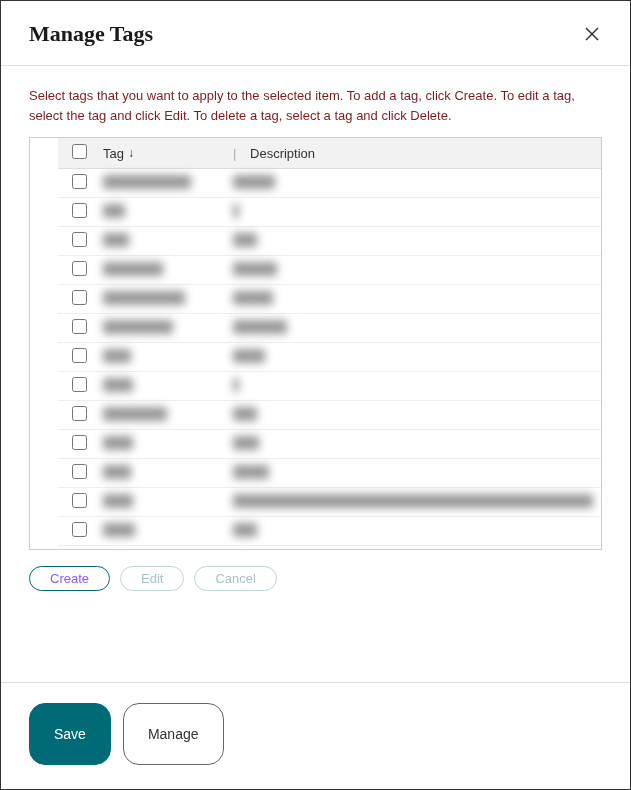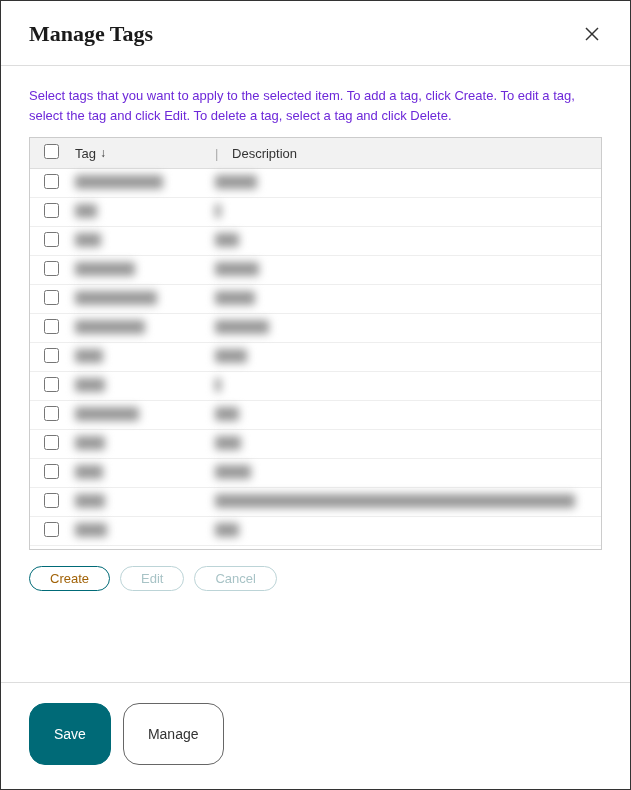--- a/index.html
+++ b/index.html
@@ -72,30 +72,31 @@
     .machine-name {
       display: inline-block;
       width: 190px;
       height: 24px;
       background: #eee;
       filter: blur(3px);
     }
     
     .description {
       font-size: 13px;
-      color: #6d28d9;
+      color: #7f1d1d;
       line-height: 1.5;
       margin-bottom: 12px;
     }
     
     .table-container {
       border: 1px solid #ccc;
       position: relative;
       height: 413px;
       overflow: hidden;
+      padding-left: 28px;
     }
     
     .table-scroll {
       height: 100%;
       overflow-y: auto;
     }
     
     .table-scroll::-webkit-scrollbar {
       width: 8px;
     }
@@ -196,21 +197,21 @@
       border-radius: 14px;
       padding: 4px 20px;
       font-size: 13px;
       cursor: pointer;
       background: #fff;
       border: 1.5px solid;
     }
     
     .pill-btn.primary-outline {
       border-color: #006a77;
-      color: #a16207;
+      color: #8b5cf6;
       font-weight: 500;
     }
     
     .pill-btn.disabled {
       border-color: #bcd4d7;
       color: #a8c3c6;
       cursor: default;
     }
     
     .dialog-footer {

